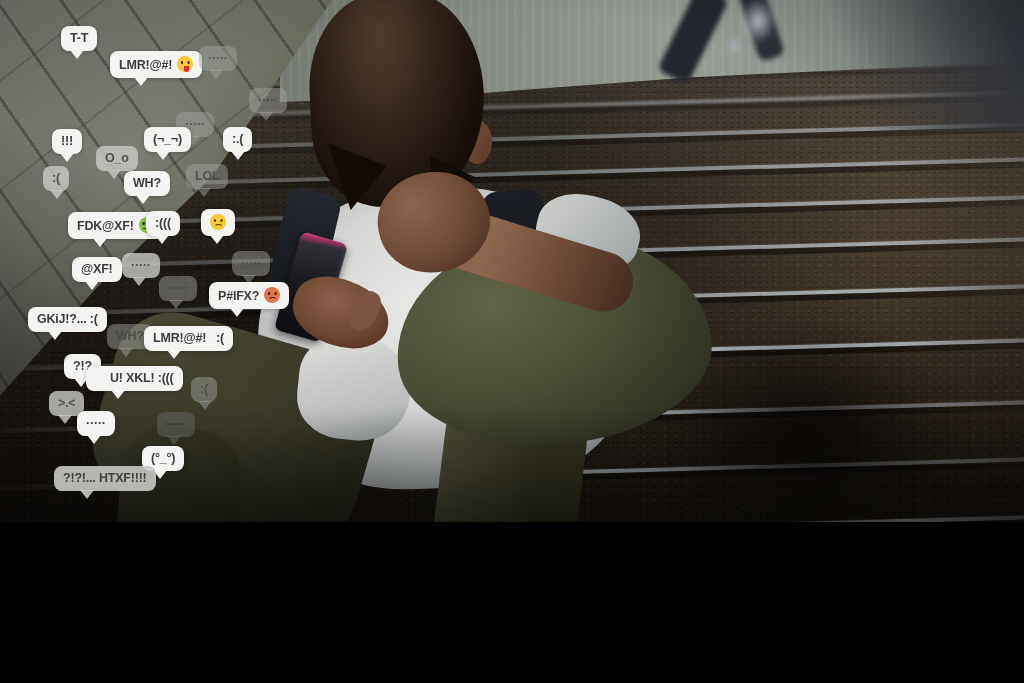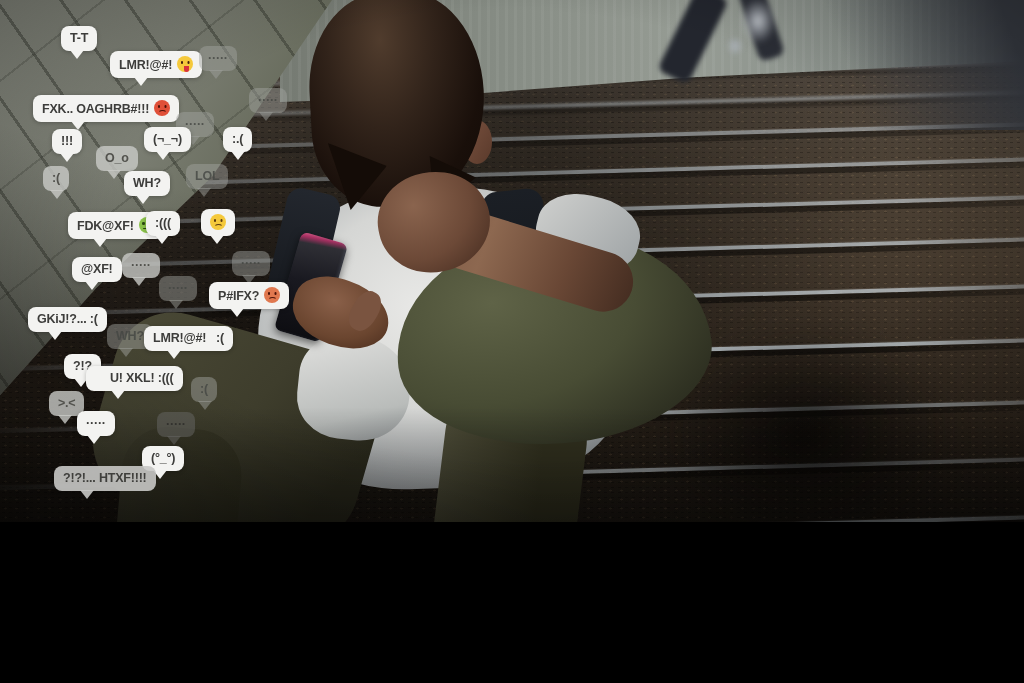--- a/index.html
+++ b/index.html
@@ -246,21 +246,20 @@
     </div>
   </div>
 
   <div class="vignette"></div>
 
   <div class="bubbles">
       <div class="bubble s-white" style="left: 61px; top: 26px;"><span class="bt">T-T</span></div>
       <div class="bubble s-white" style="left: 110px; top: 51px;"><span class="bt">LMR!@#!</span><span class="emoji zany"></span></div>
       <div class="bubble s-ghost" style="left: 199px; top: 46px;"><span class="bt">·····</span></div>
       <div class="bubble s-ghost" style="left: 249px; top: 88px;"><span class="bt">·····</span></div>
-      <div class="bubble s-white" style="left: 33px; top: 95px;"><span class="bt">FXK.. OAGHRB#!!!</span><span class="emoji angry"></span></div>
       <div class="bubble s-ghost" style="left: 176px; top: 112px;"><span class="bt">·····</span></div>
       <div class="bubble s-white" style="left: 52px; top: 129px;"><span class="bt">!!!</span></div>
       <div class="bubble s-white" style="left: 144px; top: 127px;"><span class="bt">(¬_¬)</span></div>
       <div class="bubble s-white" style="left: 223px; top: 127px;"><span class="bt">:.(</span></div>
       <div class="bubble s-gray" style="left: 96px; top: 146px;"><span class="bt">O_o</span></div>
       <div class="bubble s-gray" style="left: 43px; top: 166px;"><span class="bt">:(</span></div>
       <div class="bubble s-white" style="left: 124px; top: 171px;"><span class="bt">WH?</span></div>
       <div class="bubble s-ghost" style="left: 186px; top: 164px;"><span class="bt">LOL</span></div>
       <div class="bubble s-white" style="left: 68px; top: 212px;"><span class="bt">FDK@XF!</span><span class="emoji sick"></span></div>
       <div class="bubble s-white" style="left: 146px; top: 211px;"><span class="bt">:(((</span></div>

